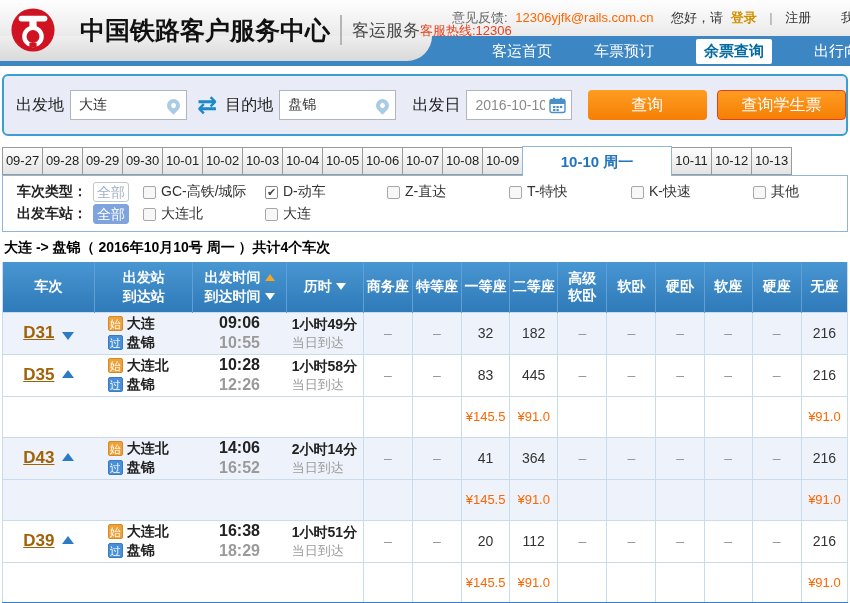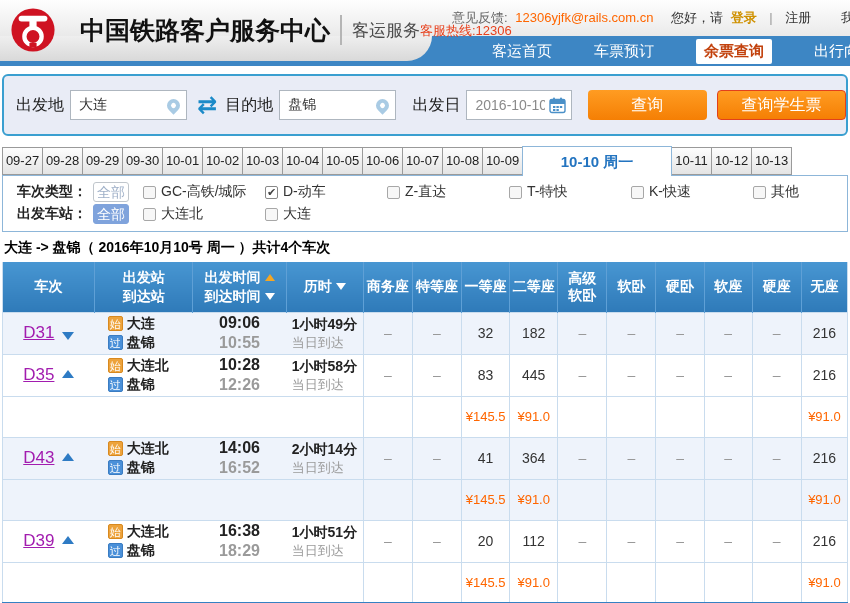--- a/index.html
+++ b/index.html
@@ -23,21 +23,21 @@
 .fb-label{color:#666}
 .fb-mail{color:#ff6600;margin-left:4px;text-decoration:none;cursor:pointer}
 .greet{color:#333;margin-left:14px}
 .login{color:#cf9100;font-weight:bold;margin-left:4px;text-decoration:none;cursor:pointer}
 .udiv{color:#999;margin:0 9px}
 .register{color:#333;text-decoration:none;cursor:pointer}
 .my{color:#333;margin-left:26px;text-decoration:none;cursor:pointer}
 .nav-items{position:absolute;left:492px;bottom:0;height:30px;display:flex;gap:42px;
   align-items:center;z-index:4;white-space:nowrap}
 .nav-item{color:#fff;font-size:15px;text-decoration:none;cursor:pointer}
-.nav-item.active{background:#fff;color:#c2410c;font-weight:bold;padding:3px 8px;border-radius:2px}
+.nav-item.active{background:#fff;color:#0369a1;font-weight:bold;padding:3px 8px;border-radius:2px}
 
 
 .search-panel{position:relative;margin:8px 2px 0;height:62px;border:2px solid #3a9fd0;
   border-radius:6px;background:#e9ecf6;display:flex;align-items:center}
 .fld-label{font-size:16px;color:#222;white-space:nowrap}
 .lbl-from{margin-left:12px}
 .lbl-to{margin-left:8px}
 .lbl-date{margin-left:16px}
 .inp{position:relative;margin-left:6px;width:118px;height:30px;background:#fff;border:1px solid #aeb6bf}
 .inp input{width:100%;height:100%;border:none;outline:none;padding:0 22px 0 8px;
@@ -94,21 +94,21 @@
 .arr.up{border-bottom:7px solid #f5a623}
 .arr.down{border-top:7px solid #fff}
 tbody tr{height:42px}
 tbody tr.price-row{height:41px}
 tbody td{border-top:1px solid #c9dcee;text-align:center;font-size:14px;vertical-align:middle}
 tr.light{background:#eef3fb}
 tr.white{background:#fff}
 td.td-seat{border-left:1px solid #c9dcee;color:#333}
 td.td-seat.dash{color:#999}
 td.td-price{color:#ff6600;font-size:13px}
-.train-link{color:#a21caf;font-weight:normal;font-size:17px;text-decoration:underline;cursor:pointer}
+.train-link{color:#a16207;font-weight:bold;font-size:17px;text-decoration:underline;cursor:pointer}
 .tri{display:inline-block;width:0;height:0;border-left:6px solid transparent;border-right:6px solid transparent;
   margin-left:8px;cursor:pointer;position:relative;top:2px}
 .tri-down{border-top:8px solid #2e7bc4}
 .tri-up{border-bottom:8px solid #2e7bc4;top:-2px}
 .st-line{display:flex;align-items:center;padding-left:13px;line-height:19px}
 .badge{width:15px;height:15px;border-radius:2px;color:#fff;font-size:11px;line-height:15px;
   text-align:center;margin-right:4px;flex:none}
 .b-start{background:#eda33c;border:1px solid #d8891f}
 .b-pass{background:#4a90d9;border:1px solid #3a7cc2}
 .st-name{font-weight:bold;color:#222;font-size:14px}

